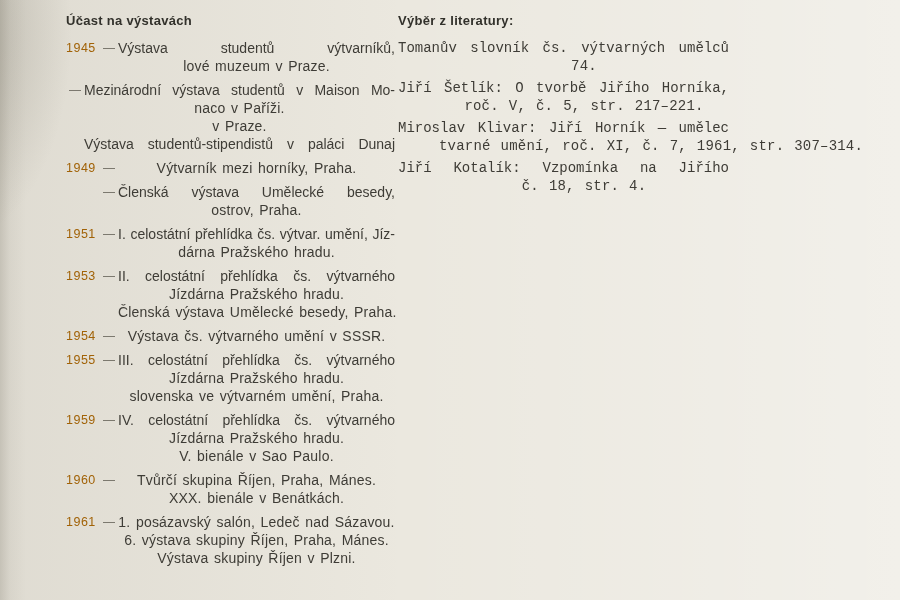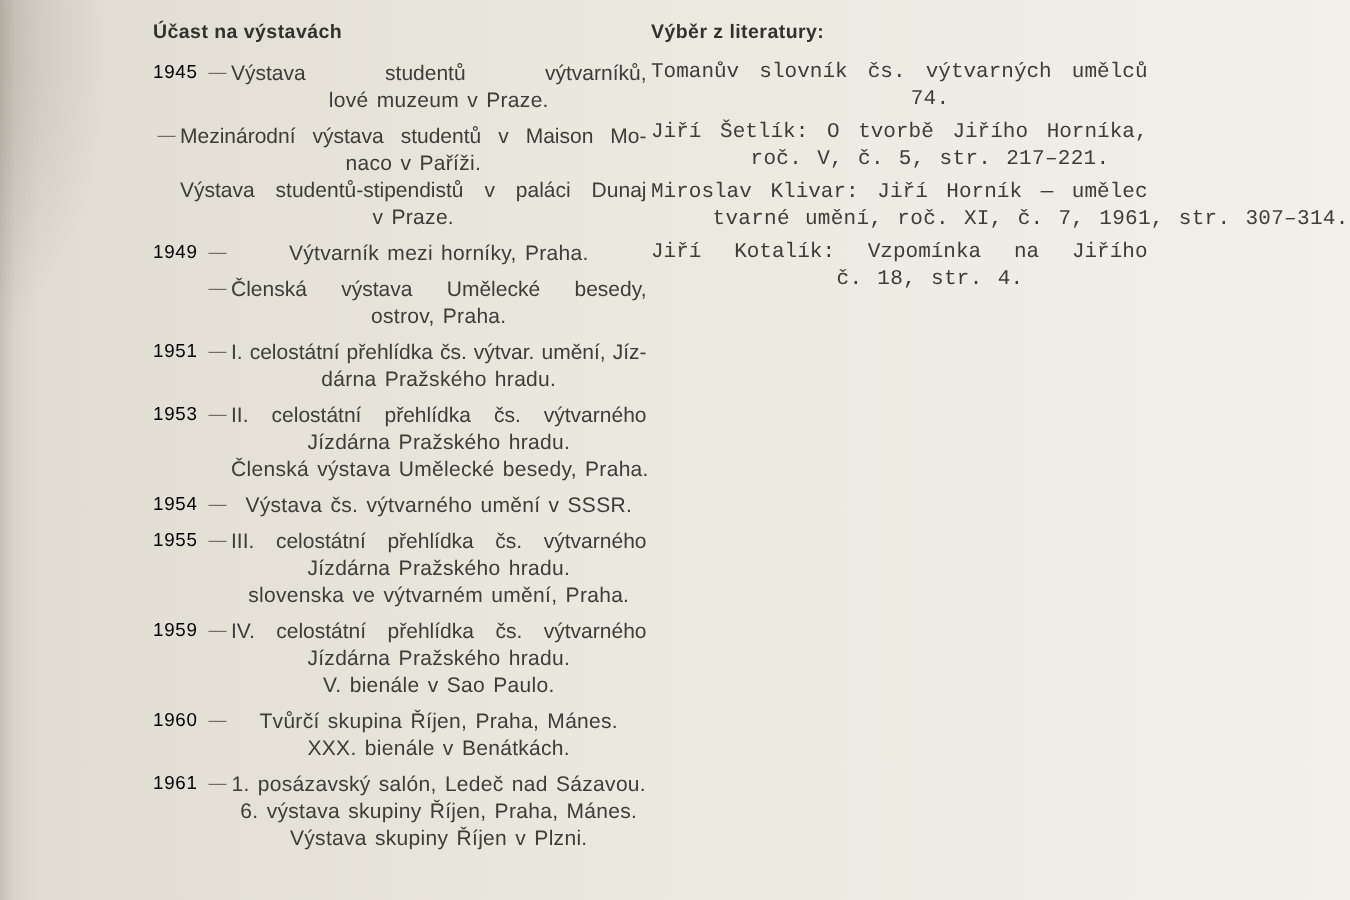--- a/index.html
+++ b/index.html
@@ -6,29 +6,29 @@
   body{
     width:900px;height:600px;position:relative;overflow:hidden;
     font-family:"Liberation Sans", sans-serif;
     background-color:#ebe8df;
     background-image:
       radial-gradient(160px 300px at -40px 30px, rgba(95,90,75,0.30), rgba(95,90,75,0) 70%),
       linear-gradient(90deg, rgba(95,90,75,0.20) 0, rgba(95,90,75,0.06) 10px, rgba(95,90,75,0) 26px),
       linear-gradient(90deg, rgba(120,112,95,0.10) 0%, rgba(255,255,255,0.0) 45%, rgba(255,255,255,0.35) 100%);
     color:#3e3c36;
   }
-  .col{position:absolute;top:11px;margin-left:36px;}
+  .col{position:absolute;top:11px;}
   .col-left{left:66px;width:329px;}
   .col-right{left:398px;width:331px;}
   h2.heading{
     margin:0 0 9px 0;font-size:13px;line-height:19px;font-weight:700;
     color:#32312b;letter-spacing:0.3px;
   }
   .entry{display:flex;margin:0 0 6px 0;}
-  .entry .year{flex:none;width:34px;font-size:12.5px;line-height:18px;letter-spacing:0.5px;color:#000000;}
+  .entry .year{flex:none;width:34px;font-size:12.5px;line-height:18px;letter-spacing:0.5px;color:#a16207;}
   .entry .dash{flex:none;width:18px;font-size:12px;line-height:18px;text-align:center;color:#6e6b62;}
   .entry .body{flex:1;min-width:0;}
   .line{font-size:14px;line-height:18px;height:18px;white-space:nowrap;}
   .line.just{
     white-space:normal;text-align:justify;overflow:hidden;
     word-spacing:0;letter-spacing:0;
   }
   .line.just::after{content:"";display:inline-block;width:100%;height:0;}
   .line:not(.just){letter-spacing:0.2px;word-spacing:1.4px;text-align:center;}
   .bib{margin:0 0 4px 0;font-family:Liberation Mono, monospace;}
@@ -47,22 +47,22 @@
         <div class="body">
           <div class="line just">Výstava studentů výtvarníků, Uměleckoprůmys-</div>
           <div class="line">lové muzeum v Praze.</div>
         </div>
       </div>
       <div class="entry">
         <span class="dash">—</span>
         <div class="body">
           <div class="line just">Mezinárodní výstava studentů v Maison Mo-</div>
           <div class="line">naco v Paříži.</div>
+          <div class="line">v Praze.</div>
           <div class="line just">Výstava studentů-stipendistů v paláci Dunaj</div>
-          <div class="line">v Praze.</div>
         </div>
       </div>
       <div class="entry">
         <span class="year">1949</span>
         <span class="dash">—</span>
         <div class="body">
           <div class="line">Výtvarník mezi horníky, Praha.</div>
         </div>
       </div>
       <div class="entry">

